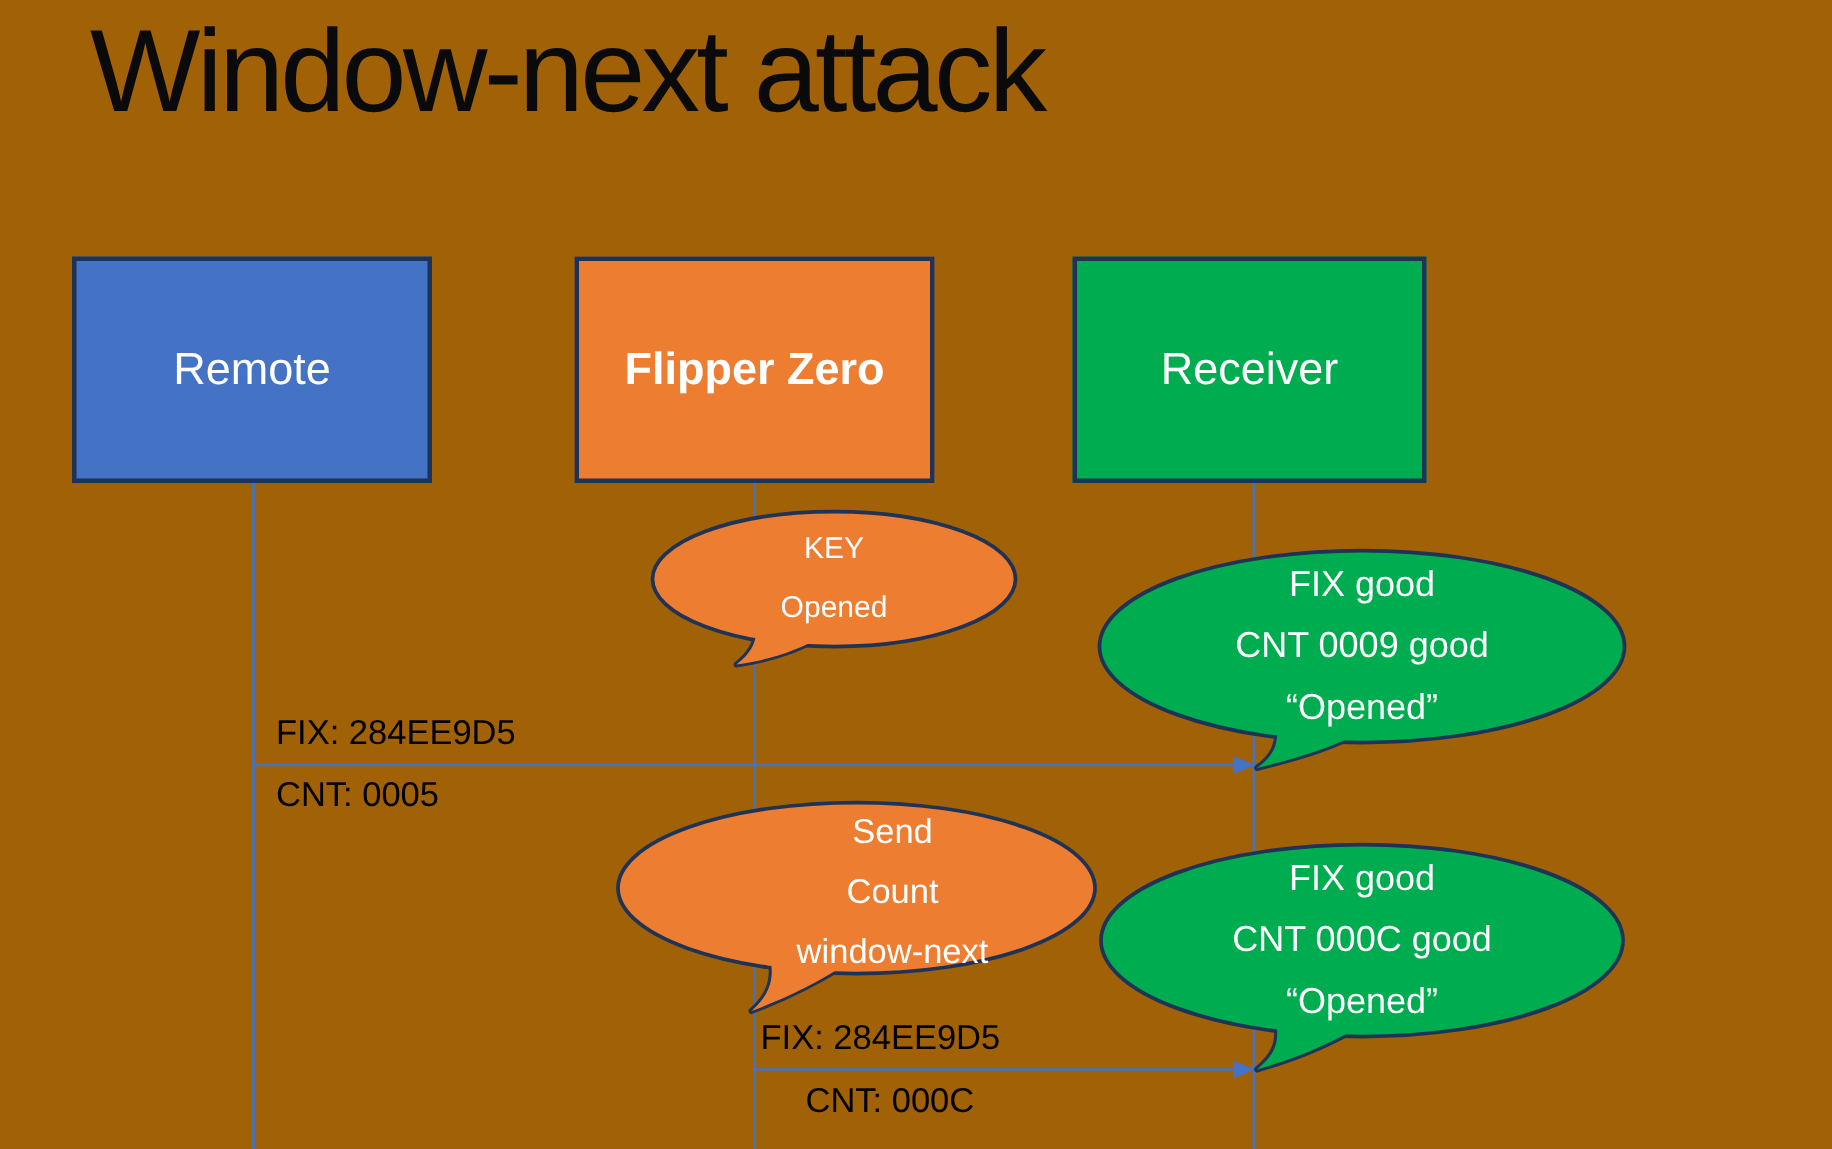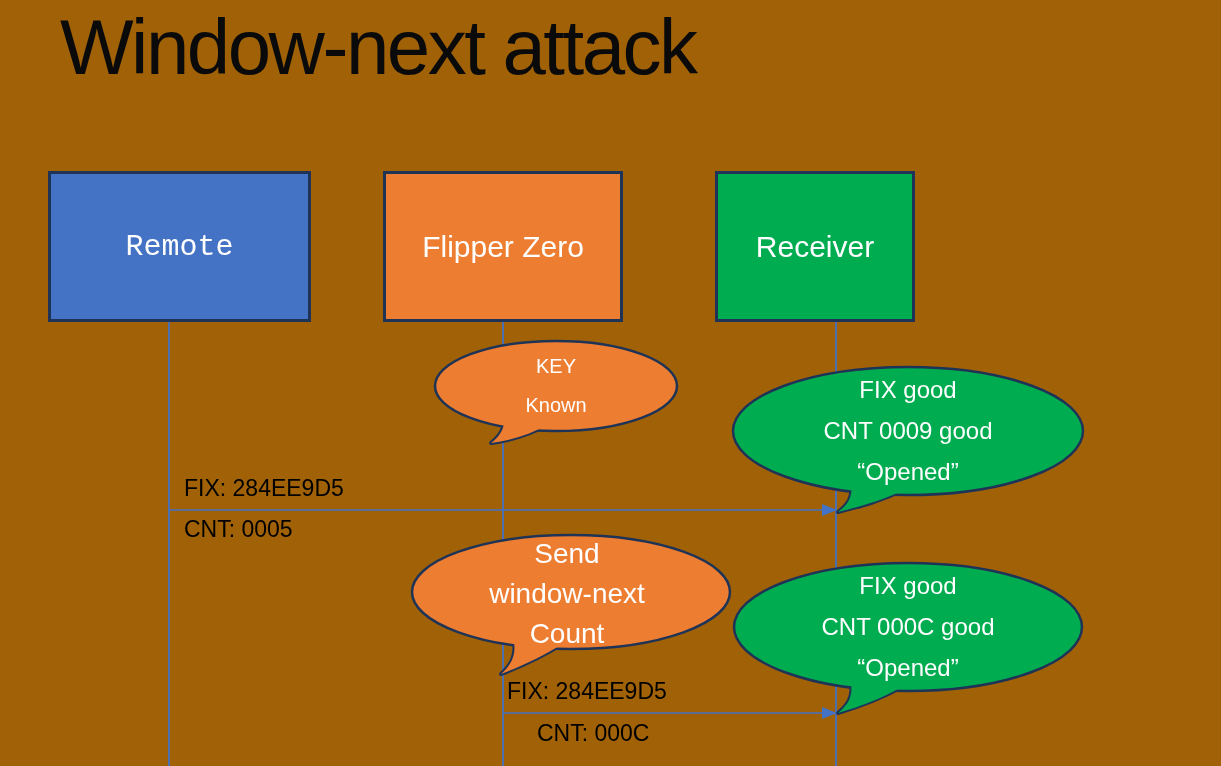--- a/index.html
+++ b/index.html
@@ -12,44 +12,44 @@
     font-size:78px;font-weight:300;letter-spacing:-2.5px;line-height:1.0;
     color:#0a0a0a;white-space:nowrap;
   }
   svg.canvas{position:absolute;left:0;top:0;width:1221px;height:766px;}
 
   
   .actor{
     position:absolute;top:171px;height:151px;box-sizing:border-box;
     border:3px solid var(--border);display:flex;align-items:center;justify-content:center;
   }
-  .actor-remote{left:48px;width:263px;background:var(--blue);font-family:Liberation Mono, monospace;}
-  .actor-flipper{left:383px;width:240px;background:var(--orange);}
-  .actor-receiver{left:715px;width:200px;background:var(--green);}
+  .actor-remote{left:48px;width:240px;background:var(--blue);}
+  .actor-flipper{left:383px;width:240px;background:var(--orange);font-weight:bold;}
+  .actor-receiver{left:715px;width:236px;background:var(--green);}
   .actor .lbl{color:var(--text-light);font-size:30px;white-space:nowrap;}
 
   
   .lifeline{stroke:var(--line);stroke-width:1.8;}
   .msg-line{stroke:var(--line);stroke-width:1.6;}
   .arrowhead{fill:var(--line);stroke:none;}
   .bubble{stroke:var(--border);stroke-width:2.5;}
   .tail-stroke{stroke:var(--border);stroke-width:4;stroke-linejoin:round;}
   .tail-fill{stroke:none;}
   .fill-orange{fill:var(--orange);}
   .fill-green{fill:var(--green);}
 
   
   .callout-text{
     position:absolute;text-align:center;color:var(--text-light);
     font-size:24px;
   }
   .callout-text span{display:block;}
   .co1{left:436px;top:347px;width:240px;line-height:39px;font-size:20px;}
   .co2{left:733px;top:369px;width:350px;line-height:41px;}
-  .co3{left:408px;top:534px;width:318px;line-height:40px;font-size:28px;}
+  .co3{left:436px;top:534px;width:318px;line-height:40px;font-size:23px;}
   .co4{left:733px;top:565px;width:350px;line-height:41px;}
 
   
   .msg-label{
     position:absolute;color:var(--ink);font-size:23px;line-height:34px;white-space:nowrap;
   }
   .m1a{left:184px;top:471px;}
   .m1b{left:184px;top:512px;}
   .m2a{left:507px;top:674px;}
   .m2b{left:537px;top:716px;}
@@ -103,31 +103,31 @@
   </div>
   <div class="actor actor-flipper">
     <span class="lbl">Flipper Zero</span>
   </div>
   <div class="actor actor-receiver">
     <span class="lbl">Receiver</span>
   </div>
 
   <div class="callout-text co1">
     <span>KEY</span>
-    <span>Known</span>
+    <span>Opened</span>
   </div>
   <div class="callout-text co2">
     <span>FIX good</span>
     <span>CNT 0009 good</span>
     <span>“Opened”</span>
   </div>
   <div class="callout-text co3">
     <span>Send</span>
+    <span>Count</span>
     <span>window-next</span>
-    <span>Count</span>
   </div>
   <div class="callout-text co4">
     <span>FIX good</span>
     <span>CNT 000C good</span>
     <span>“Opened”</span>
   </div>
 
   <div class="msg-label m1a">FIX: 284EE9D5</div>
   <div class="msg-label m1b">CNT: 0005</div>
   <div class="msg-label m2a">FIX: 284EE9D5</div>

